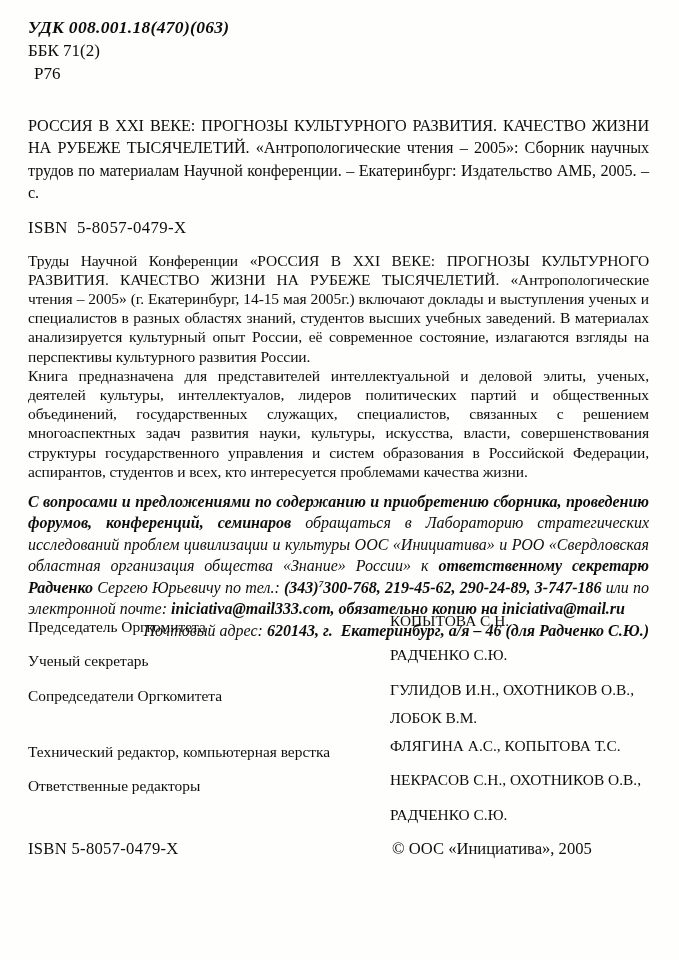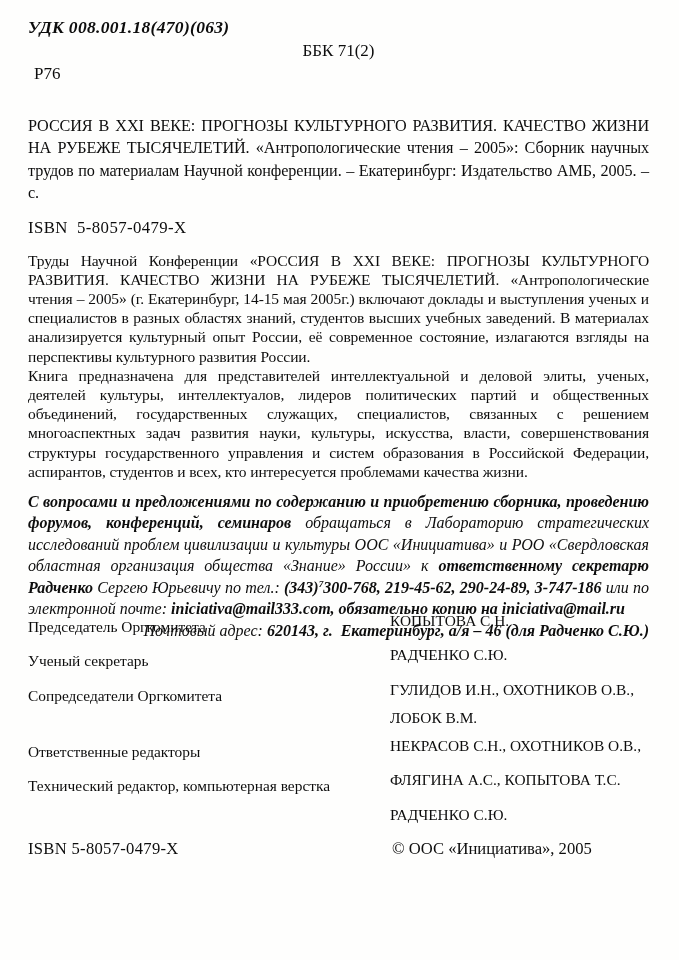--- a/index.html
+++ b/index.html
@@ -18,21 +18,20 @@
   .udc {
     font-weight: 700;
     font-style: italic;
     font-size: 17.5px;
     line-height: 23px;
     letter-spacing: 0.3px;
   }
   .bbk {
     font-size: 17px;
     line-height: 23px;
-    text-align: center;
   }
   .author-mark {
     font-size: 17px;
     line-height: 23px;
     padding-left: 6px;
   }
   .title-block {
     margin-top: 30px;
     font-size: 16.2px;
     line-height: 22.4px;
@@ -127,26 +126,26 @@
     </div>
     <div class="credits-row">
       <span class="credits-role">Ученый секретарь</span>
       <span class="credits-names">РАДЧЕНКО С.Ю.</span>
     </div>
     <div class="credits-row">
       <span class="credits-role">Сопредседатели Оргкомитета</span>
       <span class="credits-names">ГУЛИДОВ И.Н., ОХОТНИКОВ О.В., ЛОБОК В.М.</span>
     </div>
     <div class="credits-row">
+      <span class="credits-role">Технический редактор, компьютерная верстка</span>
+      <span class="credits-names">ФЛЯГИНА А.С., КОПЫТОВА Т.С.</span>
+    </div>
+    <div class="credits-row">
       <span class="credits-role">Ответственные редакторы</span>
       <span class="credits-names">НЕКРАСОВ С.Н., ОХОТНИКОВ О.В.,</span>
-    </div>
-    <div class="credits-row">
-      <span class="credits-role">Технический редактор, компьютерная верстка</span>
-      <span class="credits-names">ФЛЯГИНА А.С., КОПЫТОВА Т.С.</span>
     </div>
     <div class="credits-row">
       <span class="credits-role"></span>
       <span class="credits-names">РАДЧЕНКО С.Ю.</span>
     </div>
   </div>
 
   <div class="footer">
     <div class="isbn-bottom">ISBN 5-8057-0479-X</div>
     <div class="copyright">© ООС «Инициатива», 2005</div>

